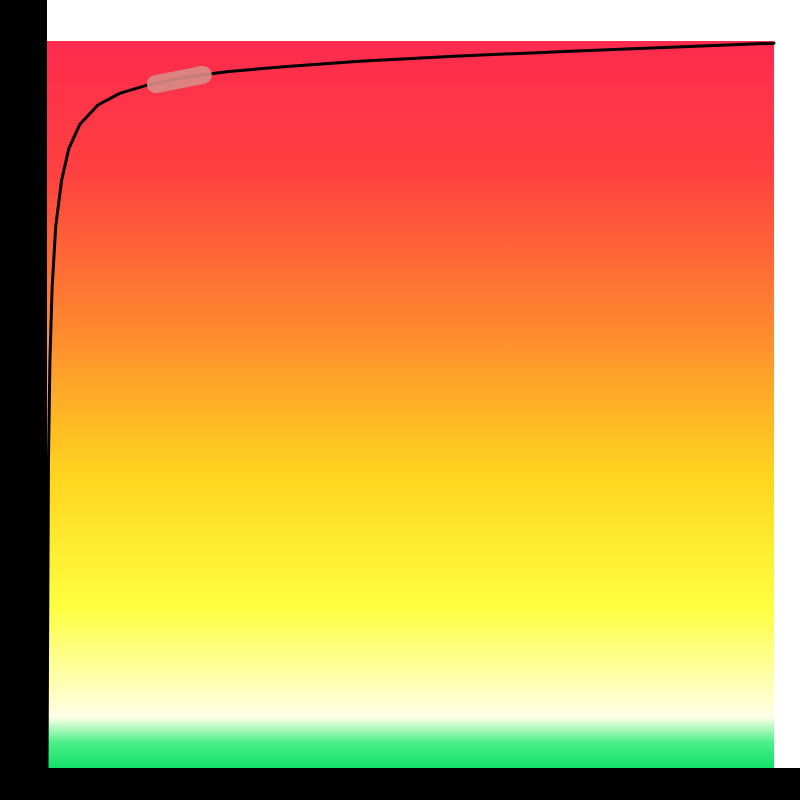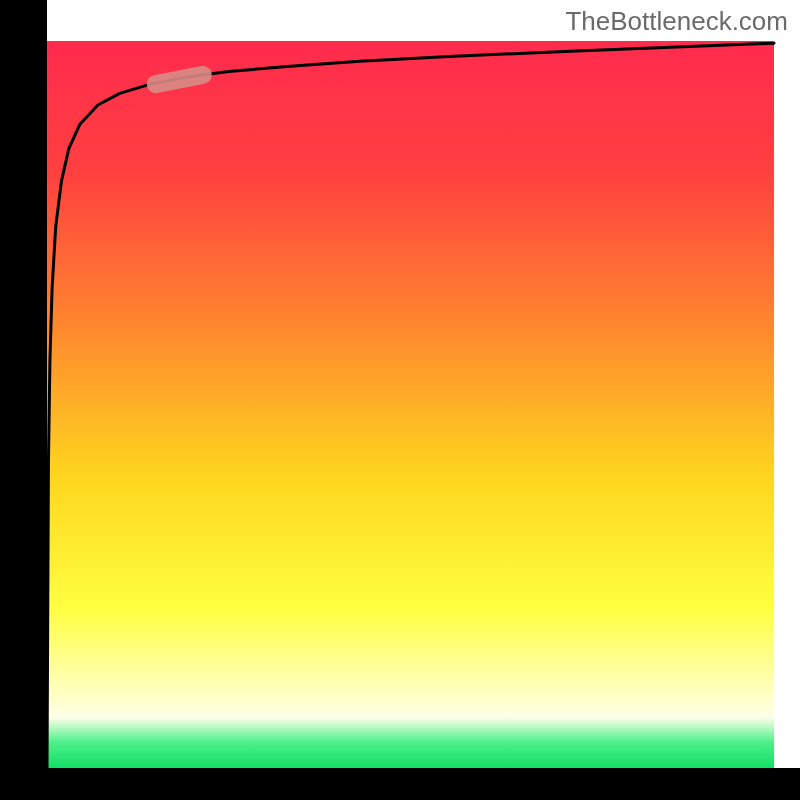--- a/index.html
+++ b/index.html
@@ -55,14 +55,13 @@
 
     <rect id="plot-bg" fill="url(#bg-grad)" x="47" y="41" width="727" height="727"></rect>
 
     <path id="curve-path" fill="none" stroke="#000000" stroke-width="3" d="M47.00 768.00 L48.45 462.66 L49.91 360.88 L52.09 288.18 L55.72 226.38 L61.54 180.58 L68.81 148.60 L79.72 124.60 L97.89 104.98 L119.70 93.34 L148.78 84.62 L185.13 77.35 L228.75 71.53 L286.91 66.45 L359.61 61.36 L454.12 56.27 L570.44 51.18 L774.00 43.18" stroke-linecap="round" stroke-linejoin="round"></path>
 
     <g id="marker-group" transform="translate(179.314,79.53100000000003) rotate(-11)">
       <rect id="marker-rect" x="-33" y="-9" width="66" height="18" rx="9" ry="9" fill="#d88c86" fill-opacity="0.9"></rect>
     </g>
   </svg>
 
-  <div id="watermark">TheBottleneck.com</div>
 </div>
 
 </body></html>

